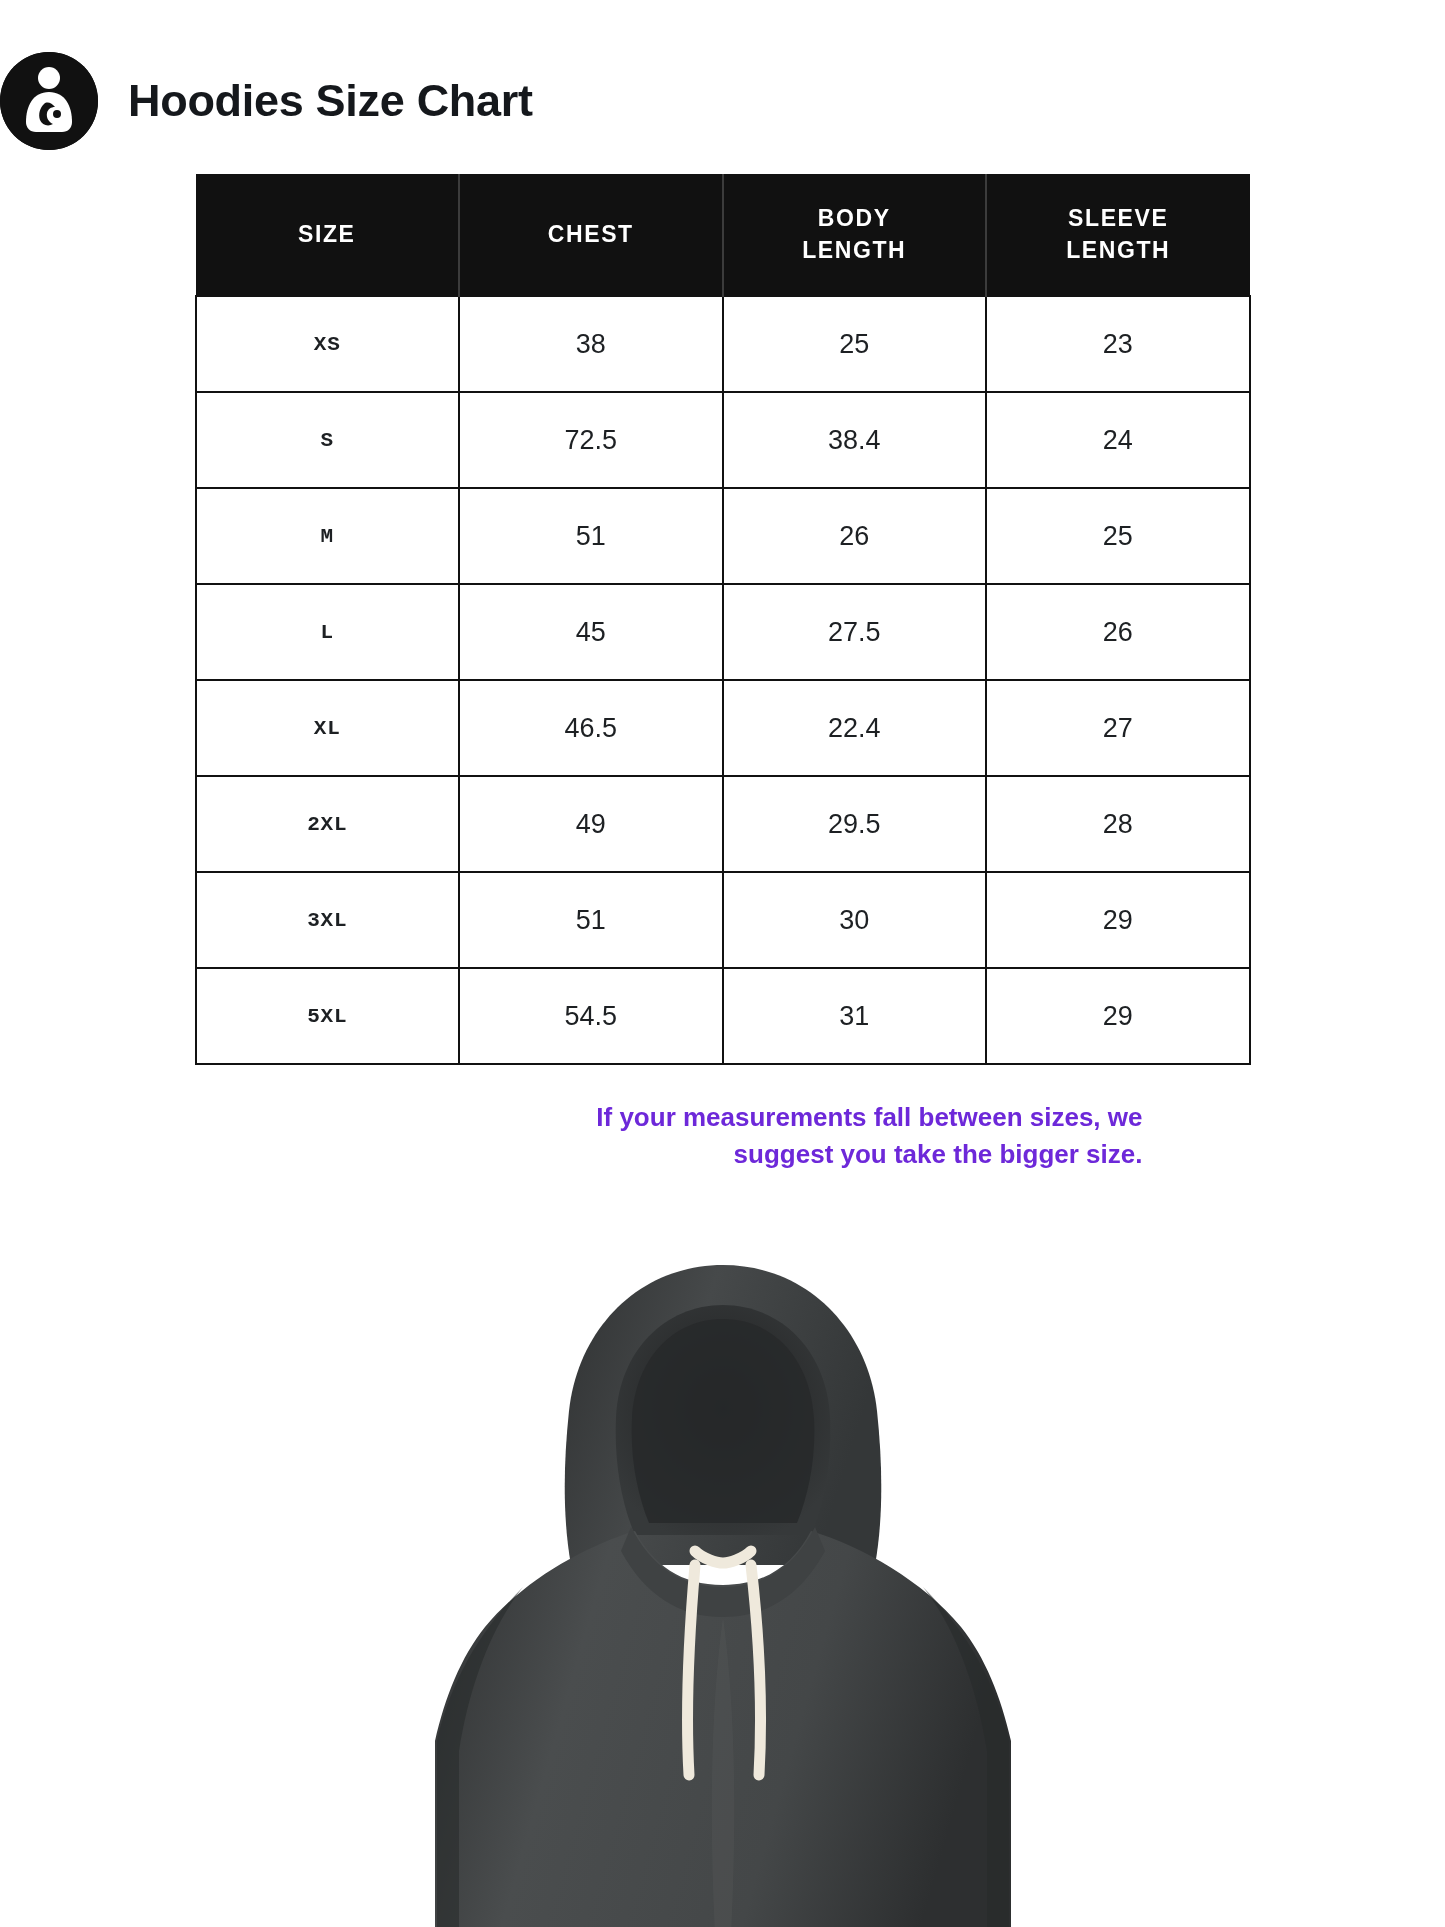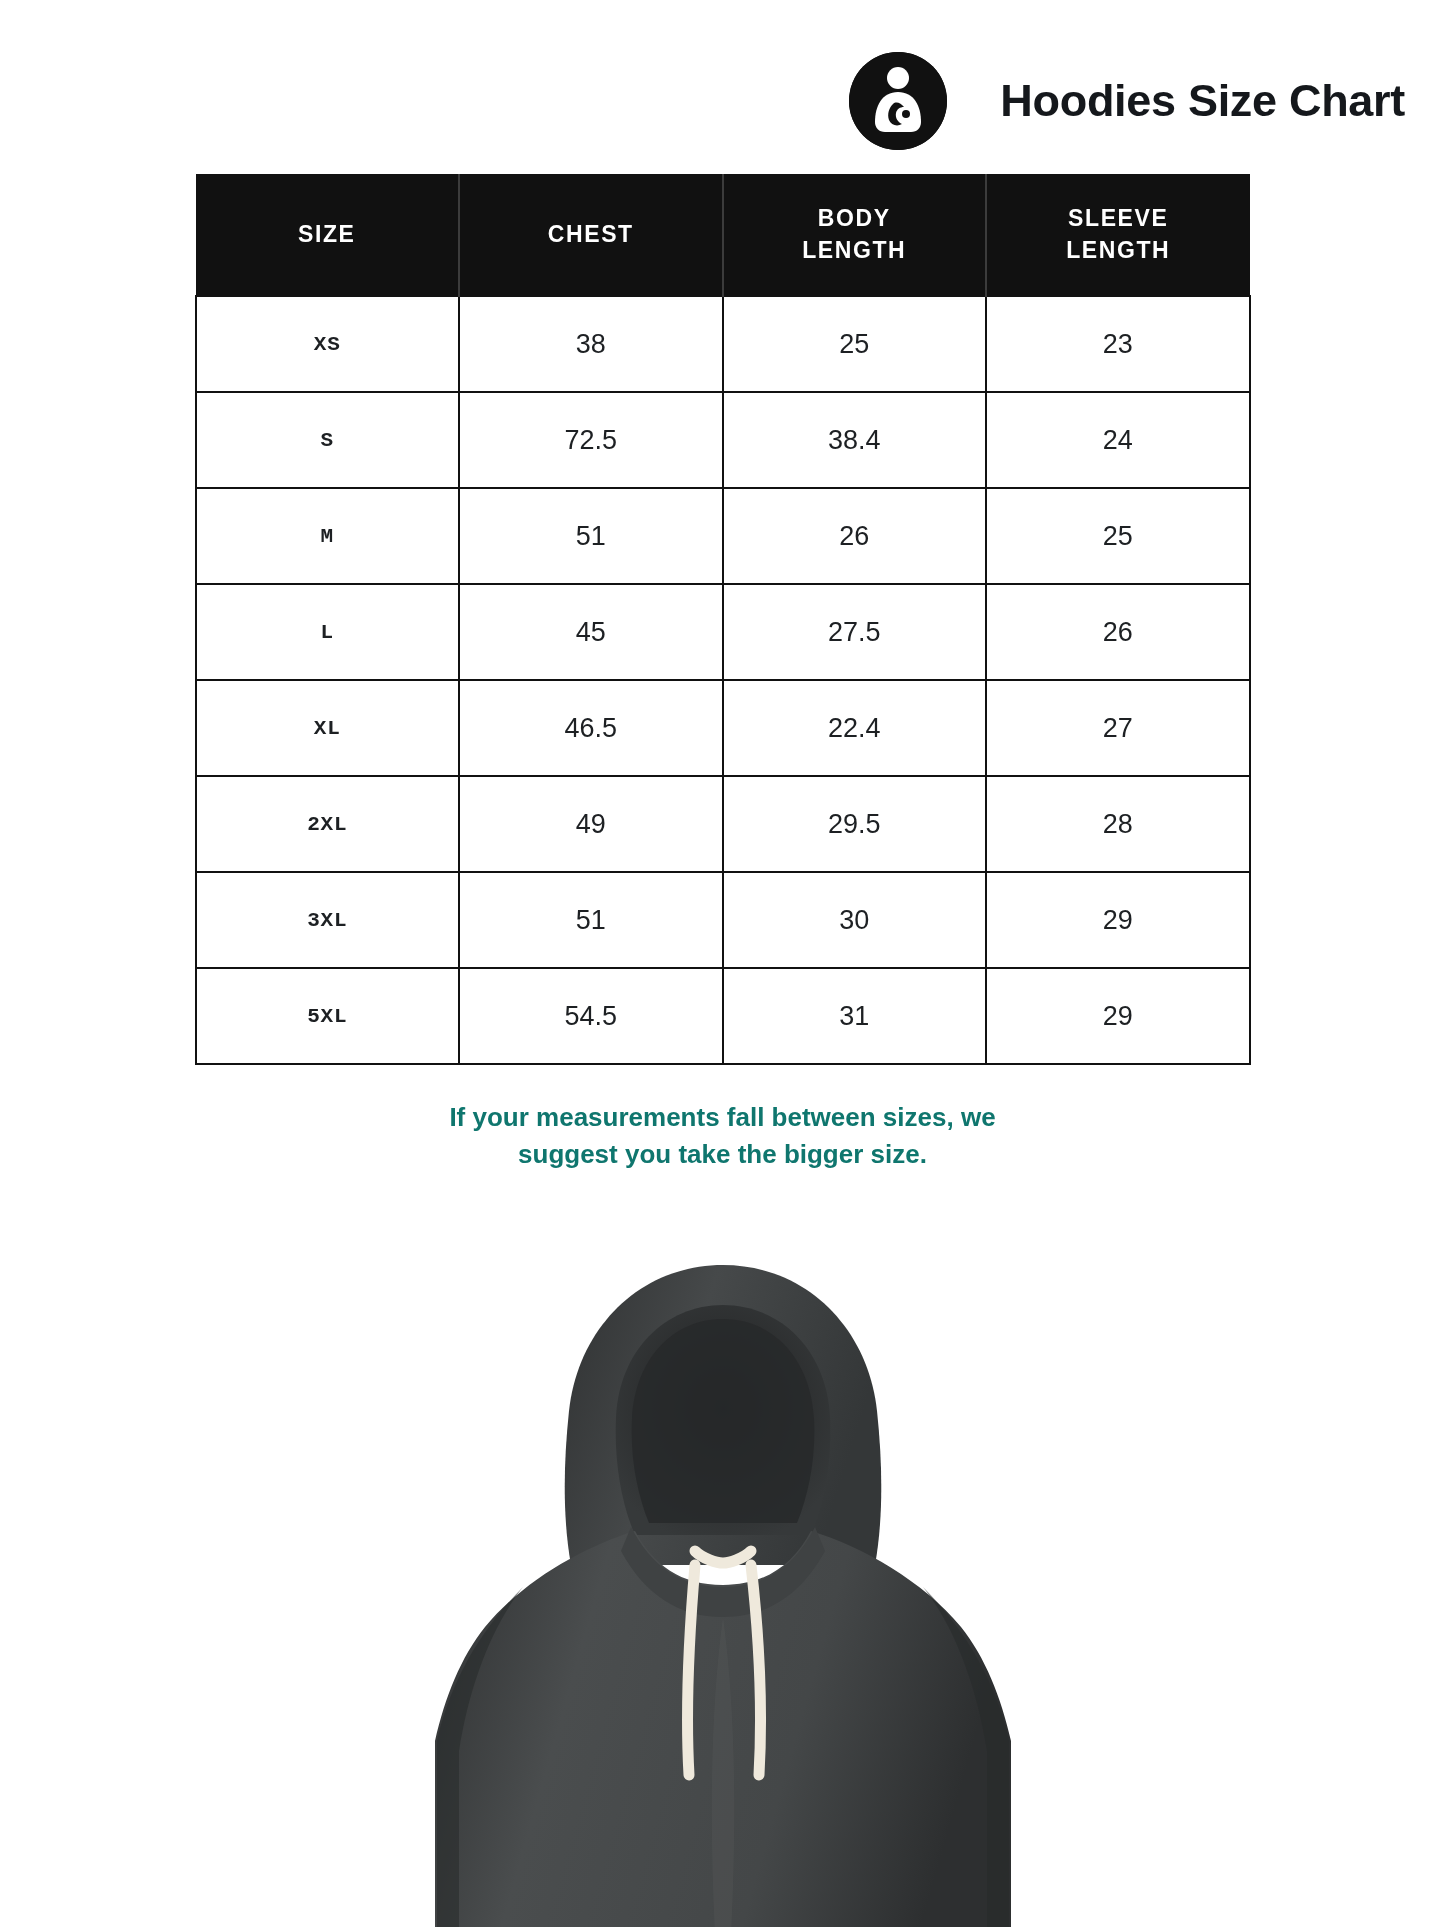--- a/index.html
+++ b/index.html
@@ -14,22 +14,22 @@
     position: relative;
     font-family: "Liberation Sans", sans-serif;
     color: #1a1a1a;
     overflow: hidden;
   }
 
   
   .header {
     display: flex;
     align-items: center;
-    justify-content: flex-end;
-    gap: 53px;
+    justify-content: flex-start;
+    gap: 30px;
     padding-top: 52px;
     padding-right: 40px;
   }
   .logo-badge {
     width: 98px;
     height: 98px;
     border-radius: 50%;
     background: #111111;
     position: relative;
     flex: none;
@@ -81,25 +81,25 @@
     letter-spacing: 0.8px;
     font-family: Liberation Mono, monospace;
   }
   table.size-chart tbody tr td:first-child { border-left: 2px solid #111111; }
   table.size-chart tbody tr td:last-child { border-right: 2px solid #111111; }
 
   
   .note {
     margin: 34px auto 16px auto;
     width: 840px;
-    text-align: center;
+    text-align: right;
     font-size: 26px;
     font-weight: bold;
     line-height: 1.42;
-    color: #0f766e;
+    color: #6d28d9;
   }
 
   
   .hoodie-area {
     position: absolute;
     left: 0;
     right: 0;
     bottom: 0;
     height: 690px;
     overflow: hidden;

